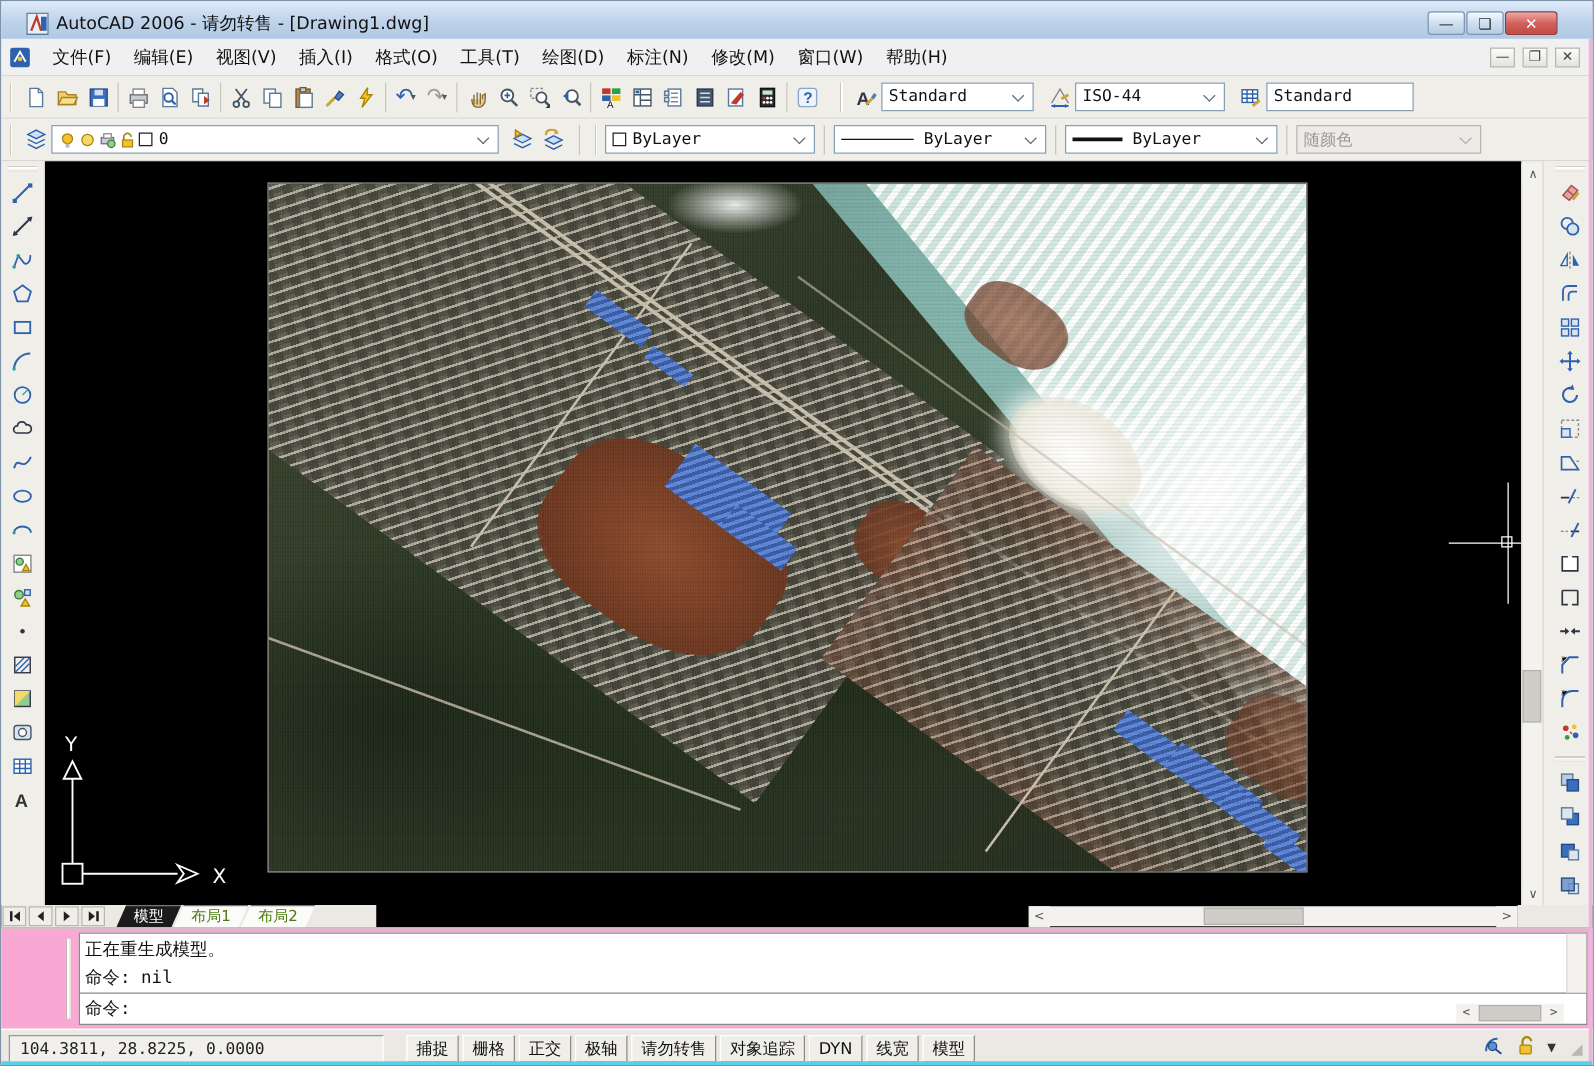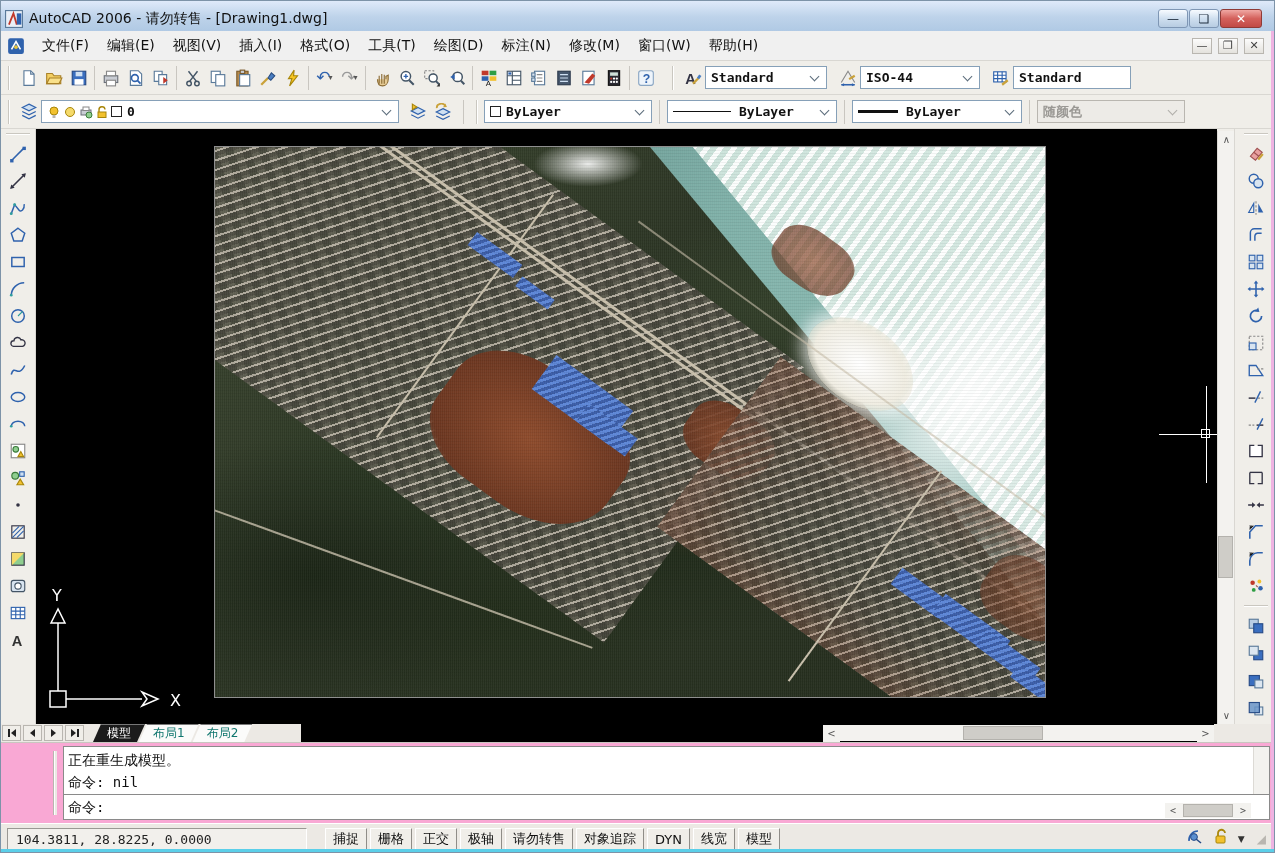--- a/index.html
+++ b/index.html
@@ -3,21 +3,21 @@
 <meta charset="utf-8">
 <style>
   html,body{margin:0;padding:0;background:#555;}
   *{box-sizing:border-box;}
   body{font-family:"DejaVu Sans","Liberation Sans",sans-serif;}
   .window{position:relative;width:1275px;height:853px;background:#f0eee9;overflow:hidden;border:1px solid #7d93a8;}
 
   
   .titlebar{position:absolute;left:0;top:0;width:100%;height:36px;
     background:linear-gradient(#dfeafa,#bed3ea 45%,#abc6e2);display:flex;align-items:center;
-    border-bottom:1px solid #93aecb;padding:0 4px;}
+    border-bottom:1px solid #93aecb;padding:0 20px;}
   .titlebar .appicon{width:18px;height:18px;margin-right:6px;}
   .title-text{font-size:14px;color:#111;}
   .caption-btns{margin-left:auto;display:flex;gap:1px;margin-right:8px;}
   .cap{width:30px;height:19px;display:flex;align-items:center;justify-content:center;
     font-size:12px;color:#1d2c3c;border:1px solid #7e96b4;border-radius:3px;
     background:linear-gradient(#f7fbff,#cfdfef 50%,#b7cce2);}
   .cap.close{background:linear-gradient(#f0a8a4,#d4615c 50%,#c14a45);color:#fff;border-color:#8f3a36;width:42px;}
 
   
   .menubar{position:absolute;left:0;top:30px;width:100%;height:30px;background:#f0f0f0;
@@ -33,21 +33,21 @@
     align-items:center;border-bottom:1px solid #d9d7d2;overflow:hidden;padding-left:3px;}
   .tbrow1{top:60px;} .tbrow2{top:94px;}
   .tb{width:25px;height:25px;display:inline-flex;align-items:center;justify-content:center;flex:none;}
   .tb svg{width:18px;height:18px;}
   .tb .g{font-size:17px;line-height:1;}
   .caret{font-size:8px;color:#555;margin-left:-2px;}
   .grip{width:4px;height:24px;flex:none;margin:0 4px;background:repeating-linear-gradient(90deg,#cac7c0 0 1px,#fff 1px 2px,#f0eee9 2px 4px);}
   .sep{width:1px;height:24px;background:#c9c6c0;flex:none;margin:0 3px;}
   .combo{height:23px;background:#fff;border:1px solid #86a0b8;display:flex;align-items:center;flex:none;
     font-family:"DejaVu Sans Mono","Liberation Mono",monospace;font-size:13px;color:#111;padding-left:5px;}
-  .combo .val{flex:1;white-space:nowrap;overflow:hidden;font-weight:bold;}
+  .combo .val{flex:1;white-space:nowrap;overflow:hidden;}
   .chev{width:7px;height:7px;border-right:1.5px solid #5a6b7a;border-bottom:1.5px solid #5a6b7a;
     transform:rotate(45deg);margin:-3px 8px 0 4px;flex:none;}
   .combo.dis{background:#edebe7;border-color:#b9b6b0;color:#9a9894;font-family:"DejaVu Sans",sans-serif;}
   .mini{width:14px;height:14px;flex:none;margin-right:2px;}
   .swatch{width:11px;height:11px;border:1px solid #222;background:#fff;flex:none;margin-right:5px;}
   .ltline{flex:none;width:58px;height:1.5px;background:#111;margin-right:8px;}
 
   
   .main{position:absolute;left:0;top:128px;width:1275px;height:595px;}
   .vtb{position:absolute;top:0;bottom:0;background:#f0eee9;display:flex;flex-direction:column;align-items:center;padding-top:2px;}
@@ -123,21 +123,21 @@
   .vthumb{position:absolute;left:1px;top:405px;width:15px;height:42px;background:#cfcdc8;border:1px solid #b4b2ad;}
 
   
   .tabrow{position:absolute;left:0;top:723px;width:1275px;height:18px;background:#000;}
   .tabs-left{position:absolute;left:0;top:0;height:18px;width:300px;background:#ece9e4;display:flex;align-items:stretch;}
   .navbtn{width:19px;height:16px;margin:1px 1px;background:#f0eee9;border:1px solid #b9b6b0;display:flex;align-items:center;justify-content:center;gap:1px;}
   .tri-l{width:0;height:0;border-top:4px solid transparent;border-bottom:4px solid transparent;border-right:5px solid #222;}
   .tri-r{width:0;height:0;border-top:4px solid transparent;border-bottom:4px solid transparent;border-left:5px solid #222;}
   .bar{width:2px;height:8px;background:#222;}
   .tab{height:18px;display:flex;align-items:center;padding:0 14px;font-size:12px;margin-left:-6px;
-    clip-path:polygon(8px 0,100% 0,calc(100% - 8px) 100%,0 100%);background:#fbfbfa;color:#0f766e;border-top:1px solid #777;}
+    clip-path:polygon(8px 0,100% 0,calc(100% - 8px) 100%,0 100%);background:#fbfbfa;color:#4d7c0f;border-top:1px solid #777;}
   .tab.active{background:#1b1b1b;color:#fff;}
   .hscroll{position:absolute;left:822px;top:1px;width:391px;height:16px;background:#f3f2ef;}
   .hscroll .left{left:0;} .hscroll .right{right:0;left:auto;}
   .hthumb{position:absolute;left:140px;top:1px;width:80px;height:14px;background:#cfcdc8;border:1px solid #b4b2ad;}
   .corner{position:absolute;left:1213px;top:0;width:62px;height:18px;background:#ece9e4;}
 
   
   .cmdarea{position:absolute;left:0;top:741px;width:1275px;height:81px;background:#f9a8d4;border-top:1px solid #c9c6c0;padding:3px 6px 3px 62px;}
   .cmd-grip{position:absolute;left:52px;top:8px;width:4px;height:64px;background:repeating-linear-gradient(90deg,#b9b6b0 0 1px,#fff 1px 2px,#ece9e4 2px 4px);}
   .cmdbox{position:relative;width:100%;height:100%;border:1px solid #8a8a8a;background:#fff;

